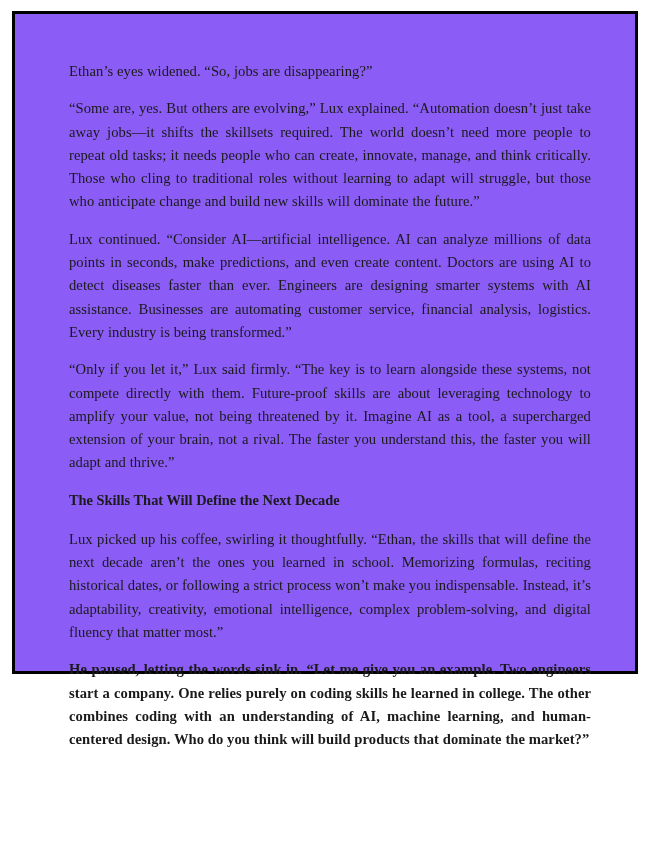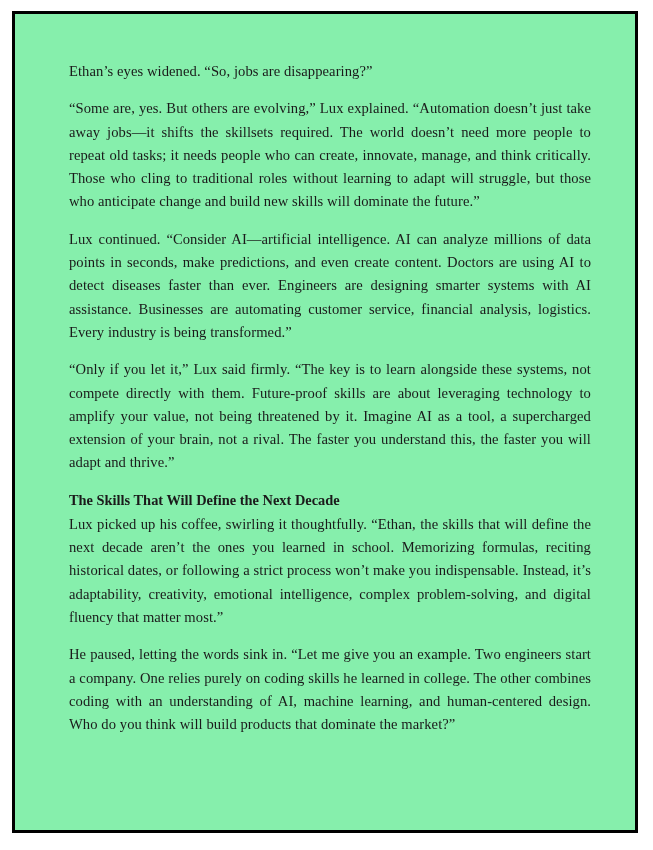--- a/index.html
+++ b/index.html
@@ -13,24 +13,24 @@
     overflow: hidden;
     font-family: "Liberation Serif", "DejaVu Serif", serif;
     color: #1a1a1a;
   }
 
   .page-frame {
     position: absolute;
     left: 12px;
     top: 11px;
     width: 626px;
-    height: 822px;
+    height: 663px;
     border: 3px solid #000000;
     box-sizing: border-box;
-    background: #86efac;
+    background: #8b5cf6;
   }
 
   .page-body {
     position: absolute;
     left: 54px;
     top: 46px;
     width: 522px;
     height: 716px;
     overflow: hidden;
   }
@@ -40,24 +40,25 @@
     font-size: 14.6px;
     line-height: 23.3px;
     text-align: justify;
     text-justify: inter-word;
     hyphens: none;
     letter-spacing: 0.005em;
   }
 
   .doc-para:last-child {
     margin-bottom: 0;
+    font-weight: bold;
   }
 
   .doc-heading {
-    margin: 6px 0 1px 0;
+    margin: 6px 0 16px 0;
     font-size: 14.4px;
     line-height: 23px;
     font-weight: bold;
     text-align: left;
   }
 
   
   .doc-heading + .doc-para {
     margin-top: 0;
   }

